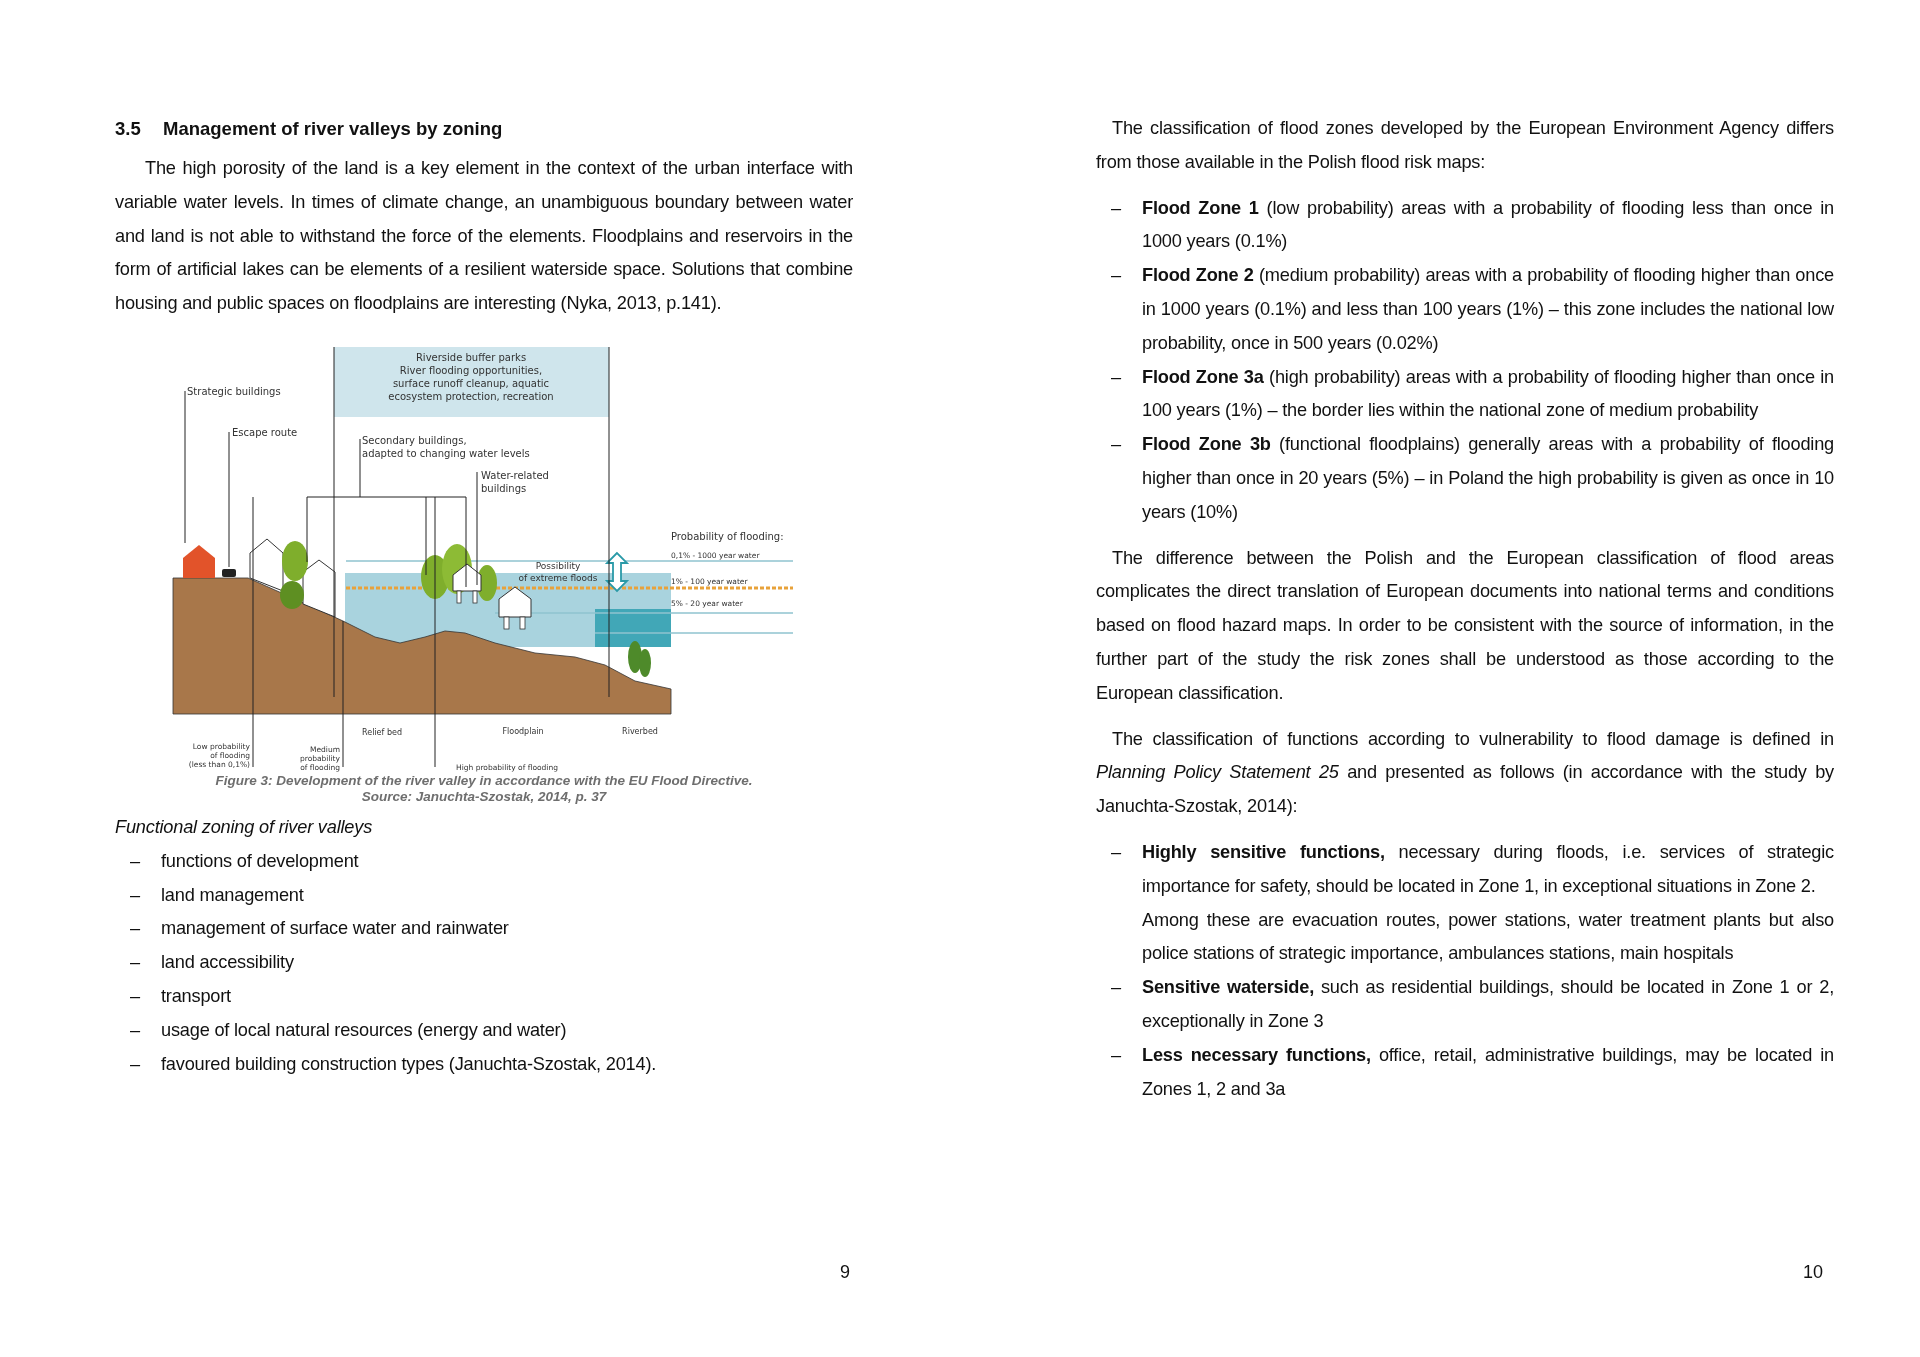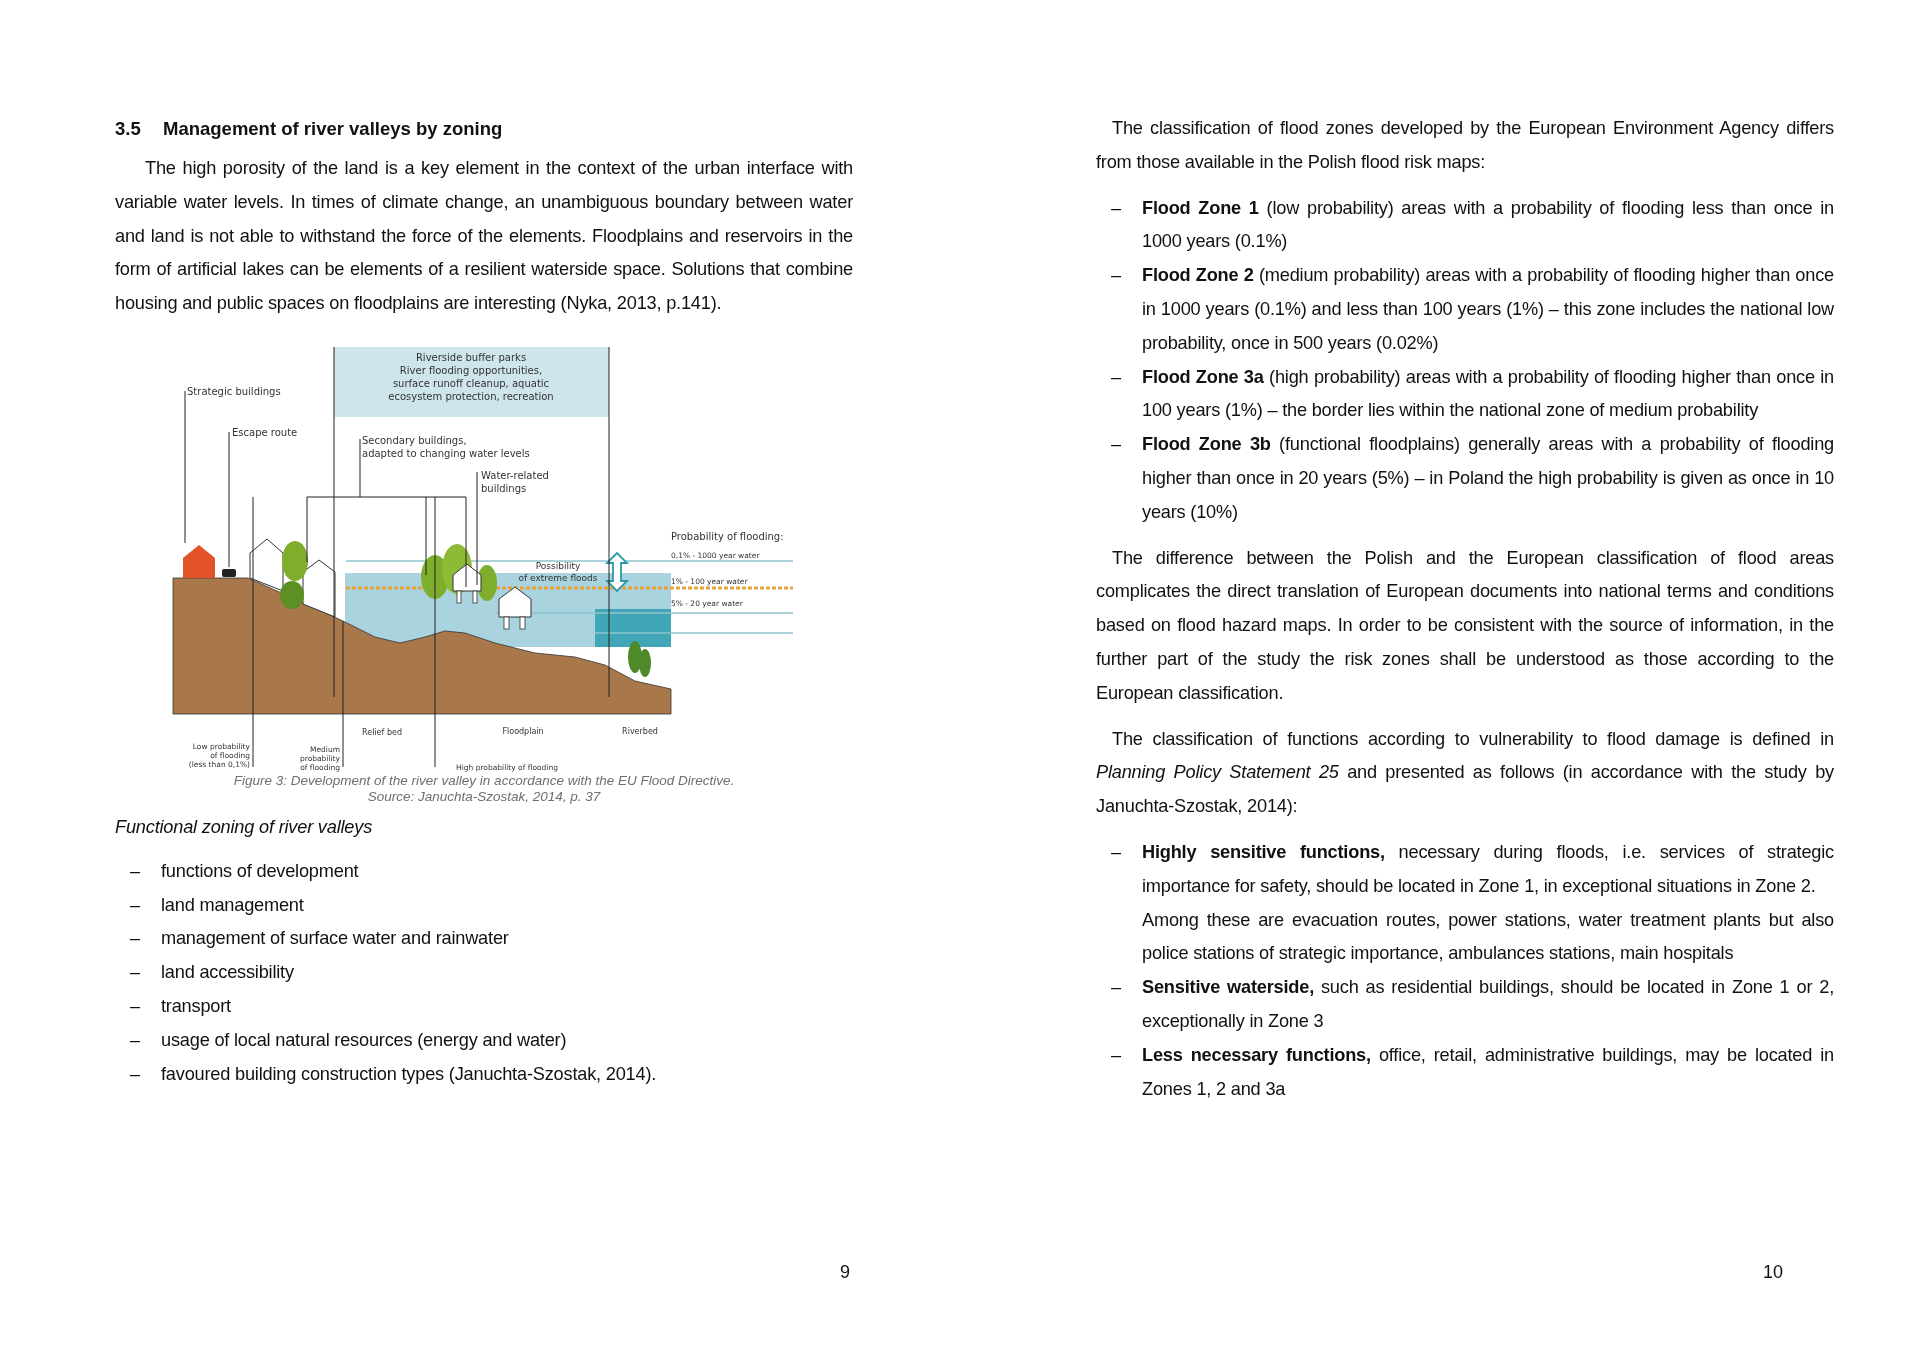--- a/index.html
+++ b/index.html
@@ -16,21 +16,21 @@
   h2.heading { font-size: 18.5px; font-weight: bold; margin: 0 0 10px 0; line-height: 26px; }
   h2.heading .num { display: inline-block; width: 48px; }
   p { margin: 0; }
   ul.dash { list-style: none; margin: 0; padding: 0; }
   ul.dash li { position: relative; padding-left: 46px; }
   ul.dash li .dash-mark { position: absolute; left: 15px; top: 0; }
   .subhead { font-style: italic; font-size: 18.2px; margin-top: 0; }
   .pagenum { position: absolute; top: 1262px; font-size: 18px; }
   .figure { position: relative; width: 738px; height: 460px; }
   .caption { font-family: "Liberation Sans", sans-serif; font-style: italic; font-size: 13.5px;
-             color: #6e6e6e; text-align: center; line-height: 16px; }
+             color: #6e6e6e; text-align: center; line-height: 16px; font-weight: bold; }
   svg text { font-family: "DejaVu Sans", sans-serif; }
 </style>
 </head>
 <body>
 
 <div class="page page-left">
   <div class="col col-left">
     <h2 class="heading">
       <span class="num">3.5</span><span>Management of river valleys by zoning</span>
     </h2>
@@ -120,21 +120,21 @@
           <text x="225" y="423" font-size="7.5" text-anchor="end">of flooding</text>
           <text x="392" y="423" font-size="7.5" text-anchor="middle">High probability of flooding</text>
         </g>
       </svg>
       <div class="caption" style="position:absolute; left:0; top:426px; width:738px;">
         <div>Figure 3: Development of the river valley in accordance with the EU Flood Directive.</div>
         <div>Source: Januchta-Szostak, 2014, p. 37</div>
       </div>
     </div>
 
-    <p class="subhead txt" style="margin-top:4px; margin-bottom:10px; text-align:left;">Functional zoning of river valleys</p>
+    <p class="subhead txt" style="margin-top:4px; text-align:left;">Functional zoning of river valleys</p>
     <ul class="dash txt" id="guidelines-list">
         <li><span class="dash-mark">–</span><span>functions of development</span></li>
         <li><span class="dash-mark">–</span><span>land management</span></li>
         <li><span class="dash-mark">–</span><span>management of surface water and rainwater</span></li>
         <li><span class="dash-mark">–</span><span>land accessibility</span></li>
         <li><span class="dash-mark">–</span><span>transport</span></li>
         <li><span class="dash-mark">–</span><span>usage of local natural resources (energy and water)</span></li>
         <li><span class="dash-mark">–</span><span>favoured building construction types (Januchta-Szostak, 2014).</span></li>
       </ul>
   </div>
@@ -153,14 +153,14 @@
     <p class="txt" style="text-indent:16px; margin-top:12px;">The difference between the Polish and the European classification of flood areas complicates the direct translation of European documents into national terms and conditions based on flood hazard maps. In order to be consistent with the source of information, in the further part of the study the risk zones shall be understood as those according to the European classification.</p>
     <p class="txt" style="text-indent:16px; margin-top:12px;">
       <span>The classification of functions according to vulnerability to flood damage is defined in </span><i>Planning Policy Statement 25</i><span> and presented as follows (in accordance with the study by Januchta-Szostak, 2014):</span>
     </p>
     <ul class="dash txt" id="functions-list" style="margin-top:12px;">
         <li><span class="dash-mark">–</span><b>Highly sensitive functions,</b><span> necessary during floods, i.e. services of strategic importance for safety, should be located in Zone 1, in exceptional situations in Zone 2.</span><span style="display: block;">Among these are evacuation routes, power stations, water treatment plants but also police stations of strategic importance, ambulances stations, main hospitals</span></li>
         <li><span class="dash-mark">–</span><b>Sensitive waterside,</b><span> such as residential buildings, should be located in Zone 1 or 2, exceptionally in Zone 3</span></li>
         <li><span class="dash-mark">–</span><b>Less necessary functions,</b><span> office, retail, administrative buildings, may be located in Zones 1, 2 and 3a</span></li>
       </ul>
   </div>
-  <div class="pagenum" style="left:803px;">10</div>
+  <div class="pagenum" style="left:843px;">10</div>
 </div>
 
 </body></html>

